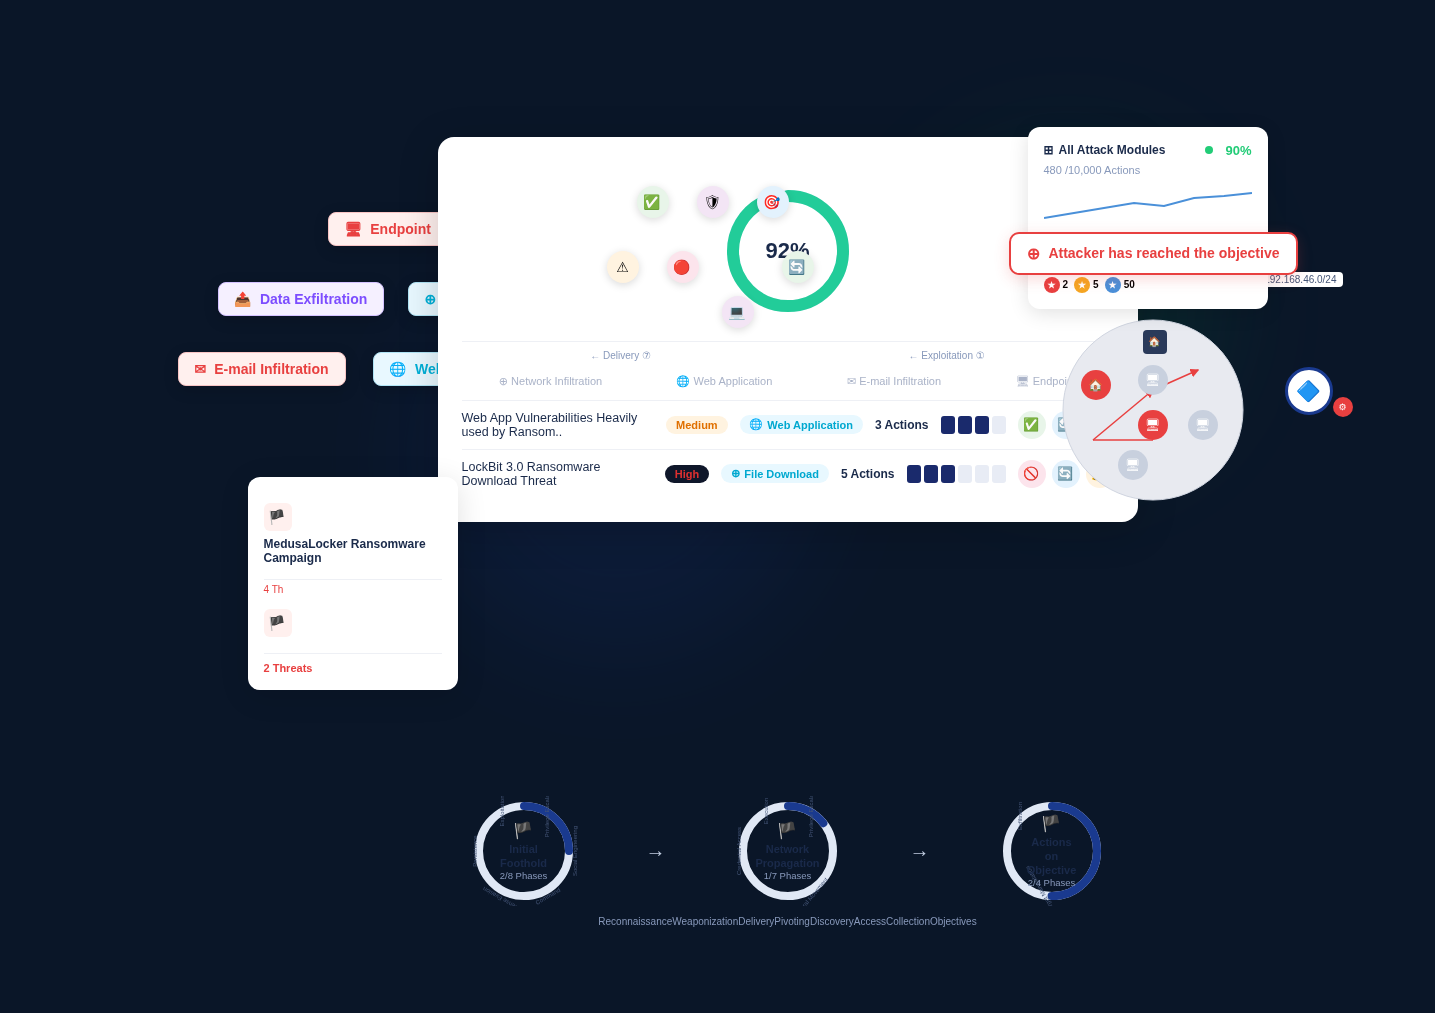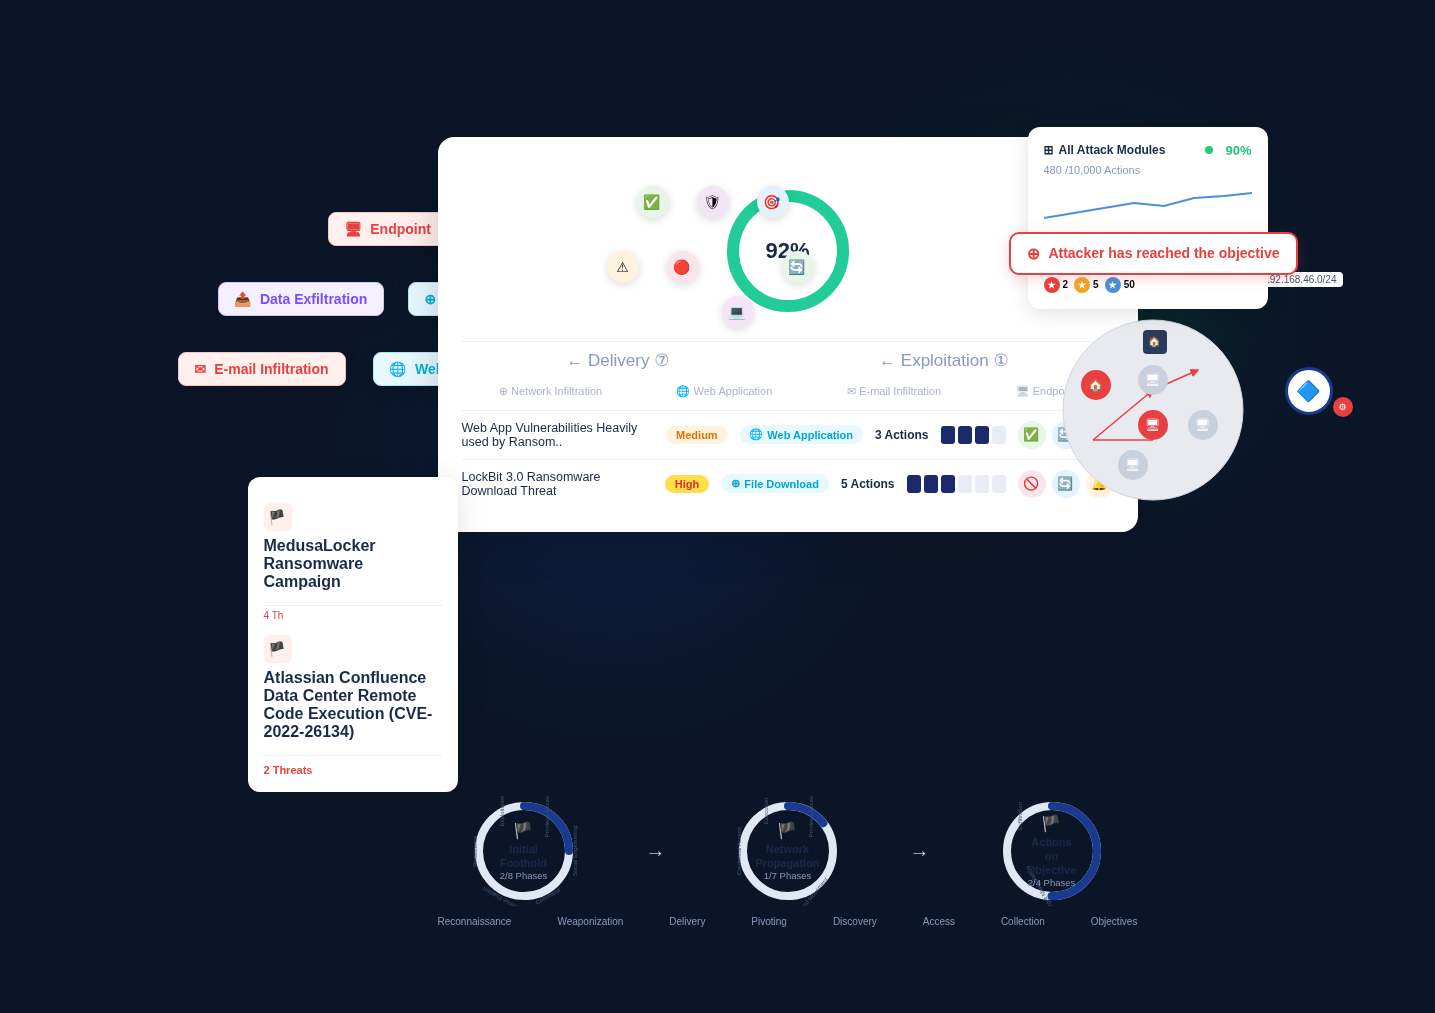--- a/index.html
+++ b/index.html
@@ -120,21 +120,21 @@
       font-size: 14px;
       box-shadow: 0 2px 8px rgba(0,0,0,0.15);
     }
 
     
     .phase-labels {
       display: flex;
       justify-content: space-around;
       padding: 8px 0;
       color: #8899bb;
-      font-size: 17px;
+      font-size: 10px;
       border-top: 1px solid #eef0f5;
     }
 
     
     .category-labels {
       display: flex;
       justify-content: space-around;
       padding: 6px 0 12px;
       font-size: 11px;
       color: #aab3c8;
@@ -161,21 +161,21 @@
       border-radius: 12px;
       font-size: 11px;
       font-weight: 600;
     }
 
     .severity-medium {
       background: #fff3e0;
       color: #e07000;
     }
     .severity-high {
-      background: #fde047;
+      background: #0f172a;
       color: #e03030;
     }
 
     .category-tag {
       display: flex;
       align-items: center;
       gap: 4px;
       padding: 3px 10px;
       border-radius: 12px;
       font-size: 11px;
@@ -335,21 +335,21 @@
       padding: 16px;
       z-index: 20;
     }
 
     .threat-panel-item {
       padding: 10px 0;
       border-bottom: 1px solid #eef0f5;
     }
 
     .threat-panel-title {
-      font-size: 16px;
+      font-size: 12px;
       font-weight: 600;
       color: #1a2a4a;
       margin-bottom: 4px;
     }
 
     .threat-icon {
       width: 28px;
       height: 28px;
       background: #fff0ee;
       border-radius: 6px;
@@ -421,21 +421,21 @@
     }
 
     .kc-arrow {
       font-size: 20px;
       color: #c0cce0;
       margin: 0 5px;
     }
 
     .kc-labels {
       display: flex;
-      justify-content: space-between;
+      justify-content: center;
       font-size: 10px;
       color: #8899bb;
     }
 
     
     .topo-node {
       position: absolute;
       width: 30px;
       height: 30px;
       border-radius: 50%;
@@ -640,21 +640,20 @@
   </div>
 
   <div class="threat-panel">
     <div class="threat-panel-item">
       <div class="threat-icon">🏴</div>
       <div class="threat-panel-title">MedusaLocker Ransomware Campaign</div>
     </div>
     <div style="font-size:10px;color:#e84040;padding:4px 0;">4 Th</div>
     <div class="threat-panel-item">
       <div class="threat-icon">🏴</div>
-      <div class="threat-panel-title">Atlassian Confluence Data Center Remote Code Execution (CVE-2022-26134)</div>
     </div>
     <div class="threat-count">2 Threats</div>
   </div>
 
   <div class="killchain-section">
     <div class="kc-circles">
 
       <div class="kc-circle-wrap">
         <div class="kc-circle">
           <svg width="110" height="110" viewBox="0 0 110 110">

